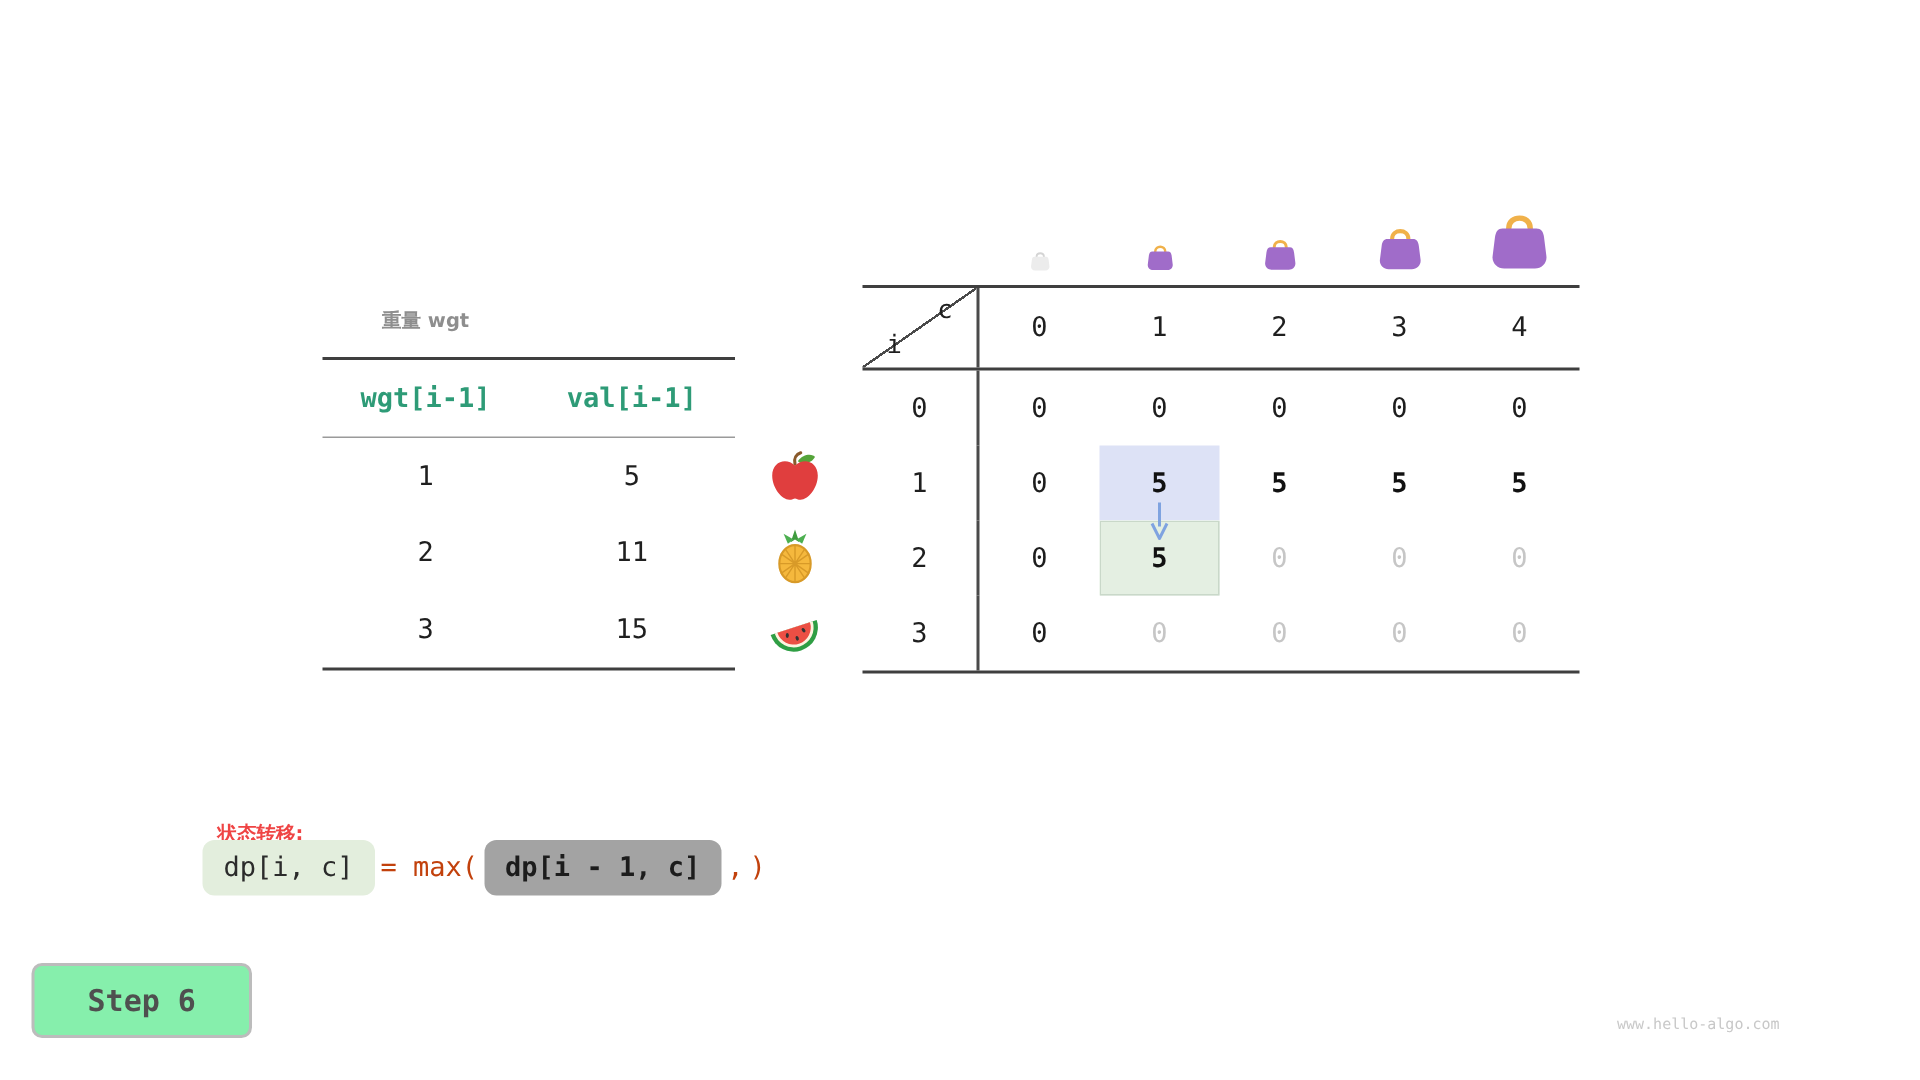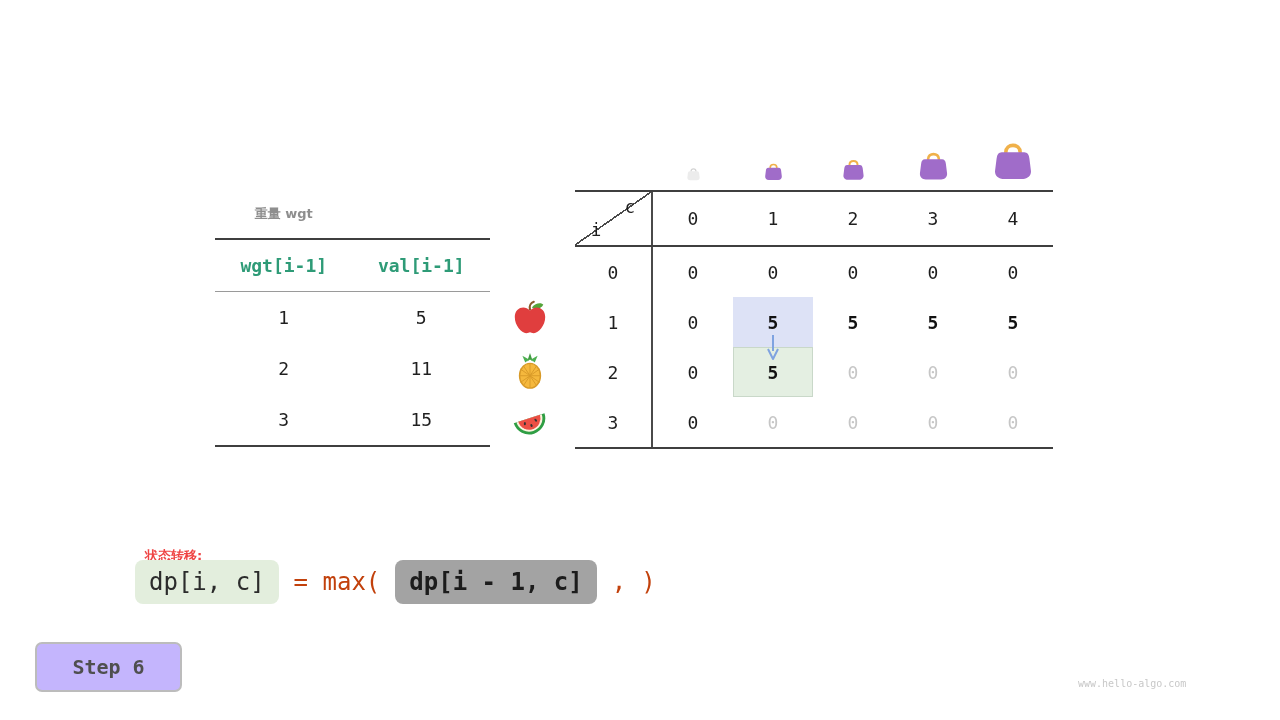--- a/index.html
+++ b/index.html
@@ -45,31 +45,31 @@
   .s-filled  { color:#111; font-weight:bold; }
   .s-pending { color:#c6c6c6; }
   .s-source  { background:#dde2f6; color:#111; font-weight:bold; }
   .s-target  { background:#e4efe2; color:#111; font-weight:bold; box-shadow:inset 0 0 0 1px #c9d8c9; }
 
   .transition-arrow { position:absolute; left:766px; top:334px; width:14px; height:26px; z-index:5; }
 
   
   .transition-label { position:absolute; left:145px; top:511px; font-size:13px; font-weight:bold; color:#ef4444;
     font-family:"DejaVu Sans","Liberation Sans",sans-serif;margin-top:36px; }
-  .formula-row { position:absolute; left:135px; top:560px; display:flex; align-items:center; gap:15px; font-size:24px;justify-content:flex-end; }
+  .formula-row { position:absolute; left:135px; top:560px; display:flex; align-items:center; gap:4px; font-size:18px;justify-content:flex-end; }
   .pill { padding:8px 14px; border-radius:8px; white-space:nowrap; color:#2b2b2b; }
   .pill-green { background:#e3eedd; }
   .pill-lavender { background:#a3a3a3; font-weight:bold; color:#1c1c1c; }
   .pill-blue { background:#d9eaf8; }
   .wgt-color { color:#4a86c8; }
   .val-color { color:#2e9b77; }
   .op { color:#c2410c; }
 
   
-  .step-box { position:absolute; left:35px; top:642px; width:147px; height:50px; background:#c4b5fd;
+  .step-box { position:absolute; left:21px; top:642px; width:147px; height:50px; background:#86efac;
     border:2px solid #bcbcbc; border-radius:7px; display:flex; align-items:center; justify-content:center; }
   .step-box span { font-size:20px; font-weight:bold; color:#4f4f4f; }
   .watermark { position:absolute; left:1078px; top:678px; font-size:10px; color:#c8c8c8; }
 </style>
 </head>
 <body>
 
 <div class="page">
 
   <div class="items-table">

